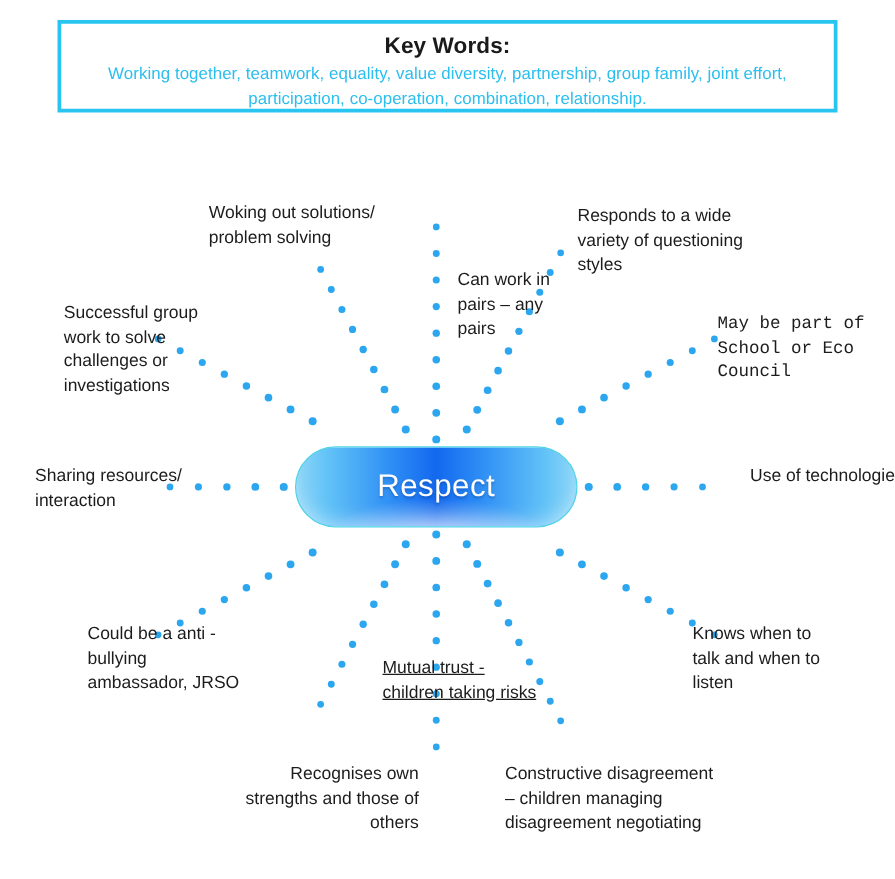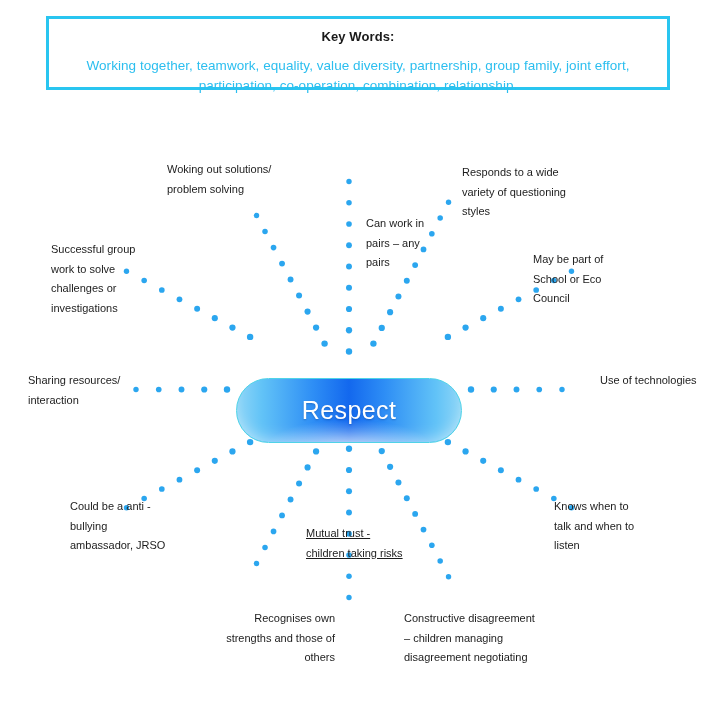--- a/index.html
+++ b/index.html
@@ -27,31 +27,31 @@
     top: 16px;
     width: 624px;
     height: 74px;
     box-sizing: border-box;
     border: 3px solid #29C5F0;
     background: #ffffff;
     padding: 8px 14px 0 14px;
     text-align: center;
   }
   #keywords-title {
-    font-size: 13px;
+    font-size: 18px;
     font-weight: bold;
     color: #1a1a1a;
     line-height: 19px;
     letter-spacing: 0.1px;
   }
   #keywords-body {
     font-size: 13.5px;
     color: #2BBEEF;
     line-height: 20px;
-    margin-top: 10px;
+    margin-top: 3px;
     letter-spacing: 0.05px;
   }
 
   
   #diagram {
     position: absolute;
     left: 0;
     top: 0;
     width: 716px;
     height: 703px;
@@ -62,21 +62,21 @@
     top: 0;
     width: 716px;
     height: 703px;
     pointer-events: none;
   }
 
   
   #center-node {
     position: absolute;
     left: 236px;
-    top: 378px;
+    top: 357px;
     width: 226px;
     height: 65px;
     box-sizing: border-box;
     border-radius: 33px;
     border: 1.5px solid #4FD3E8;
     background:
       radial-gradient(ellipse 60% 70% at 50% 108%, rgba(255,255,255,0.55) 0%, rgba(255,255,255,0) 62%),
       linear-gradient(to right,
         #8FD6F7 0%,
         #62C3F7 11%,
@@ -94,21 +94,21 @@
     font-size: 25px;
     color: #ffffff;
     letter-spacing: 0.4px;
     text-shadow: 0 1px 2px rgba(0,40,110,0.30);
     font-weight: 400;
   }
 
   
   .branch-label {
     position: absolute;
-    font-size: 11px;
+    font-size: 14px;
     line-height: 19.6px;
     color: #1c1c1c;
     white-space: pre-line;
   }
   .branch-label.align-left  { text-align: left; }
 </style>
 </head>
 <body>
 
 <div id="page">
@@ -254,21 +254,21 @@
         <div class="branch-label align-left" style="left: 322px; top: 214px; width: 110px; margin-left: 44px;">Can work in
 pairs – any
 pairs</div>
         <div class="branch-label align-left" style="left: 462px; top: 163px; width: 170px;">Responds to a wide
 variety of questioning
 styles</div>
         <div class="branch-label align-left" style="left: 51px; top: 240px; width: 150px;">Successful group
 work to solve
 challenges or
 investigations</div>
-        <div class="branch-label align-left" style="left: 533px; top: 250px; width: 140px;">May be part of
+        <div class="branch-label align-left" style="left: 574px; top: 250px; width: 140px; font-family: Liberation Mono, monospace;">May be part of
 School or Eco
 Council</div>
         <div class="branch-label align-left" style="left: 28px; top: 371px; width: 130px;">Sharing resources/
 interaction</div>
         <div class="branch-label align-left" style="left: 600px; top: 371px; width: 140px;">Use of technologies</div>
         <div class="branch-label align-left" style="left: 70px; top: 497px; width: 150px;">Could be a anti -
 bullying
 ambassador, JRSO</div>
         <div class="branch-label align-left" style="left: 554px; top: 497px; width: 145px;">Knows when to
 talk and when to

